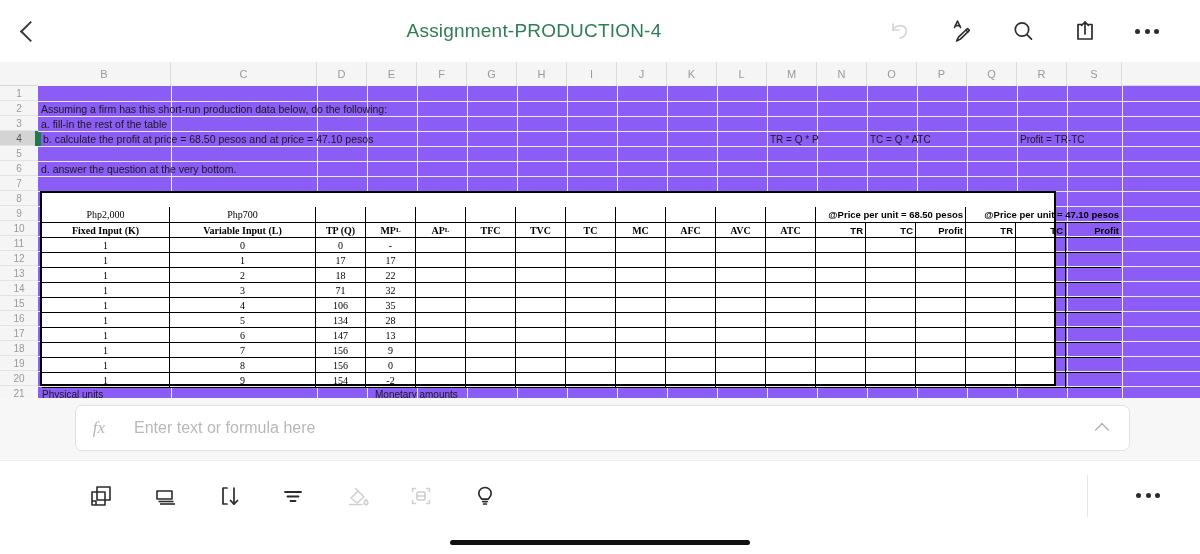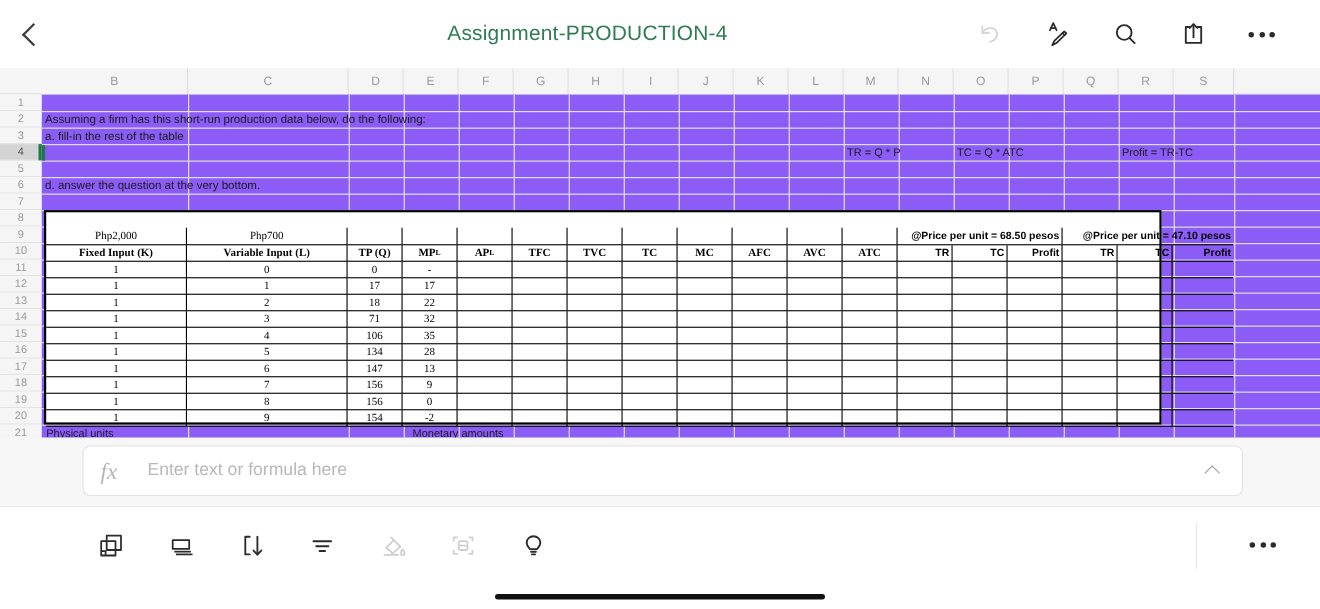--- a/index.html
+++ b/index.html
@@ -122,21 +122,21 @@
     position: absolute; left: 0; top: 398px; width: 1200px; height: 62px;
     background: #f7f7f7;
   }
   .fbar {
     position: absolute; left: 75px; top: 7px; width: 1055px; height: 46px;
     background: #ffffff; border: 1px solid #e2e2e2; border-radius: 7px;
     display: flex; align-items: center;
   }
   .fx {
     width: 46px; text-align: center; font-family: "Liberation Serif", serif;
-    font-style: italic; font-size: 21px; color: #b6b6b6;
+    font-style: italic; font-size: 17px; color: #b6b6b6;
   }
   .fentry {
     flex: 1; border: none; outline: none; background: transparent;
     font-family: "Liberation Sans", sans-serif; font-size: 16px; color: #a7a7a7;
     padding-left: 12px;
   }
   .fentry::placeholder { color: #b8b8b8; }
   .fbar-exp {
     width: 54px; height: 44px; display: flex; align-items: center; justify-content: center;
   }
@@ -296,20 +296,21 @@
     <div class="gline-h" style="top:225px;"></div>
     <div class="gline-h" style="top:240px;"></div>
     <div class="gline-h" style="top:255px;"></div>
     <div class="gline-h" style="top:270px;"></div>
     <div class="gline-h" style="top:285px;"></div>
     <div class="gline-h" style="top:300px;"></div>
 
     <div class="txt" style="left:3px; top:16px;">Assuming a firm has this short-run production data below, do the following:</div>
     <div class="txt" style="left:3px; top:31px;">a. fill-in the rest of the table</div>
     <div class="selbar" style="left:0px; top:46px; height:14px;"></div>
+    <div class="txt" style="left:5px; top:46px;">b. calculate the profit at price = 68.50 pesos and at price = 47.10 pesos</div>
     <div class="txt" style="left:3px; top:76px;">d. answer the question at the very bottom.</div>
 
     <div class="txt" style="left:732px; top:46px; font-size:10px;">TR = Q * P</div>
     <div class="txt" style="left:832px; top:46px; font-size:10px;">TC = Q * ATC</div>
     <div class="txt" style="left:982px; top:46px; font-size:10px;">Profit = TR-TC</div>
 
     <div class="txt" style="left:4px;   top:301px; font-size:10px;">Physical units</div>
     <div class="txt" style="left:337px; top:301px; font-size:10px;">Monetary amounts</div>
 
     <div class="tbl" style="left:2px; top:105px; width:1016px; height:195px;">

